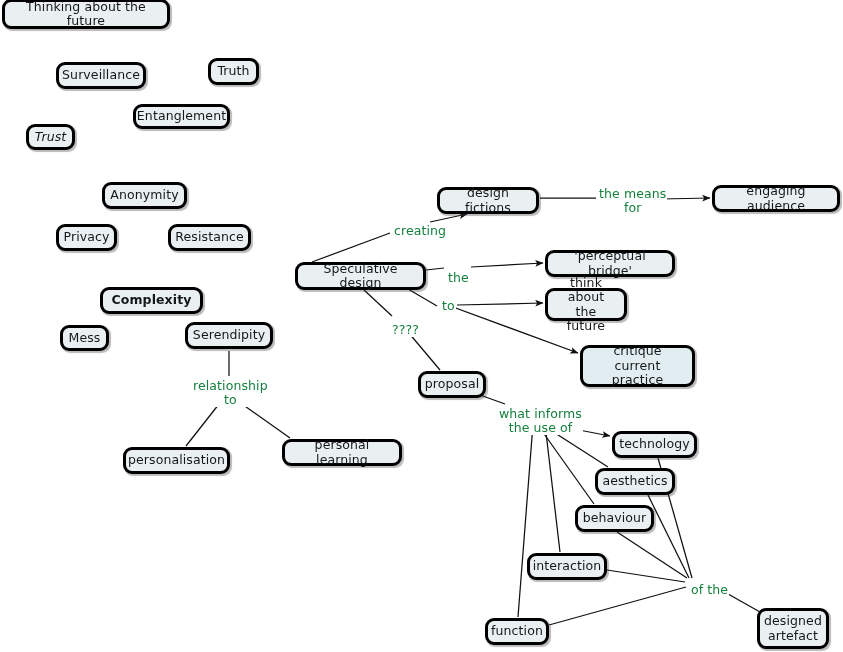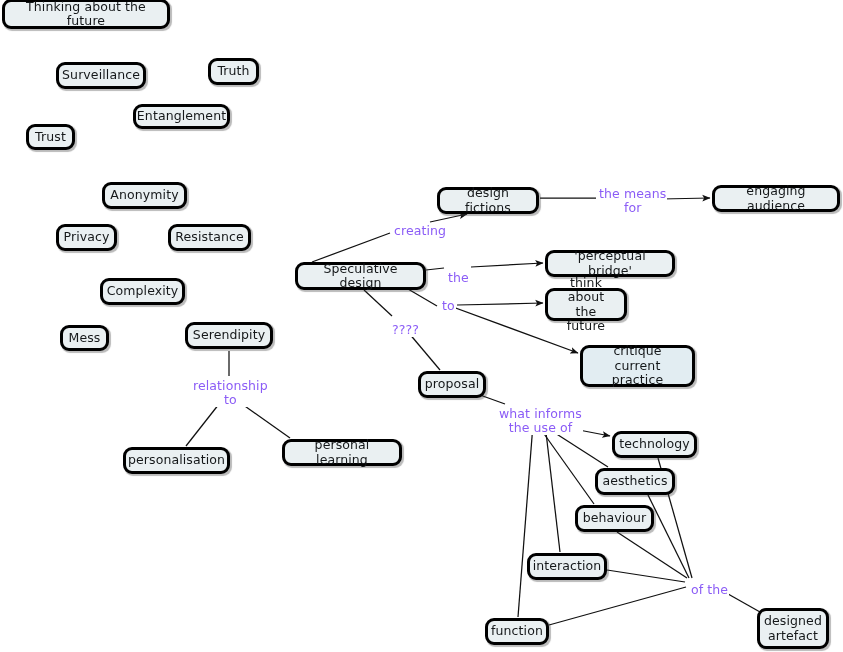--- a/index.html
+++ b/index.html
@@ -46,21 +46,21 @@
     white-space: pre-line;
     letter-spacing: 0.1px;
   }
   .node.tinted {
     background: #e2edf2;
   }
   .edge-label {
     position: absolute;
     font-size: 12.5px;
     line-height: 14px;
-    color: #8b5cf6;
+    color: #15803d;
     background: #ffffff;
     text-align: center;
     white-space: pre-line;
     padding: 0 1px;
     letter-spacing: 0.1px;
   }
 </style>
 </head>
 <body>
 
@@ -98,25 +98,25 @@
         <line x1="607" y1="570" x2="685" y2="582" stroke="#101010" stroke-width="1.25"></line>
         <line x1="549" y1="625" x2="686" y2="587" stroke="#101010" stroke-width="1.25"></line>
         <line x1="721" y1="590" x2="760" y2="612" stroke="#101010" stroke-width="1.25"></line>
       </g>
   </svg>
   <div id="nodes-layer">
       <div class="node" style="left: 2px; top: -1px; width: 168px; height: 30px;">Thinking about the future</div>
       <div class="node" style="left: 56px; top: 62px; width: 90px; height: 27px;">Surveillance</div>
       <div class="node" style="left: 208px; top: 58px; width: 51px; height: 27px;">Truth</div>
       <div class="node" style="left: 133px; top: 104px; width: 97px; height: 25px;">Entanglement</div>
-      <div class="node" style="left: 26px; top: 124px; width: 49px; height: 26px;">Trust</div>
+      <div class="node" style="left: 26px; top: 124px; width: 49px; height: 26px; font-style: italic;">Trust</div>
       <div class="node" style="left: 102px; top: 182px; width: 85px; height: 27px;">Anonymity</div>
       <div class="node" style="left: 56px; top: 224px; width: 61px; height: 27px;">Privacy</div>
       <div class="node" style="left: 168px; top: 224px; width: 83px; height: 27px;">Resistance</div>
-      <div class="node" style="left: 100px; top: 278px; width: 85px; height: 27px;">Complexity</div>
+      <div class="node" style="left: 100px; top: 287px; width: 103px; height: 27px; font-weight: bold;">Complexity</div>
       <div class="node" style="left: 60px; top: 325px; width: 49px; height: 26px;">Mess</div>
       <div class="node" style="left: 185px; top: 322px; width: 88px; height: 27px;">Serendipity</div>
       <div class="node" style="left: 123px; top: 447px; width: 107px; height: 27px;">personalisation</div>
       <div class="node" style="left: 262px; top: 439px; width: 120px; height: 27px; margin-left: 20px;">personal learning</div>
       <div class="node" style="left: 295px; top: 262px; width: 131px; height: 28px;">Speculative design</div>
       <div class="node" style="left: 437px; top: 187px; width: 102px; height: 27px;">design fictions</div>
       <div class="node" style="left: 712px; top: 185px; width: 128px; height: 27px;">engaging audience</div>
       <div class="node" style="left: 545px; top: 250px; width: 130px; height: 27px;">'perceptual bridge'</div>
       <div class="node" style="left: 545px; top: 288px; width: 82px; height: 33px;">think about
 the future</div>

